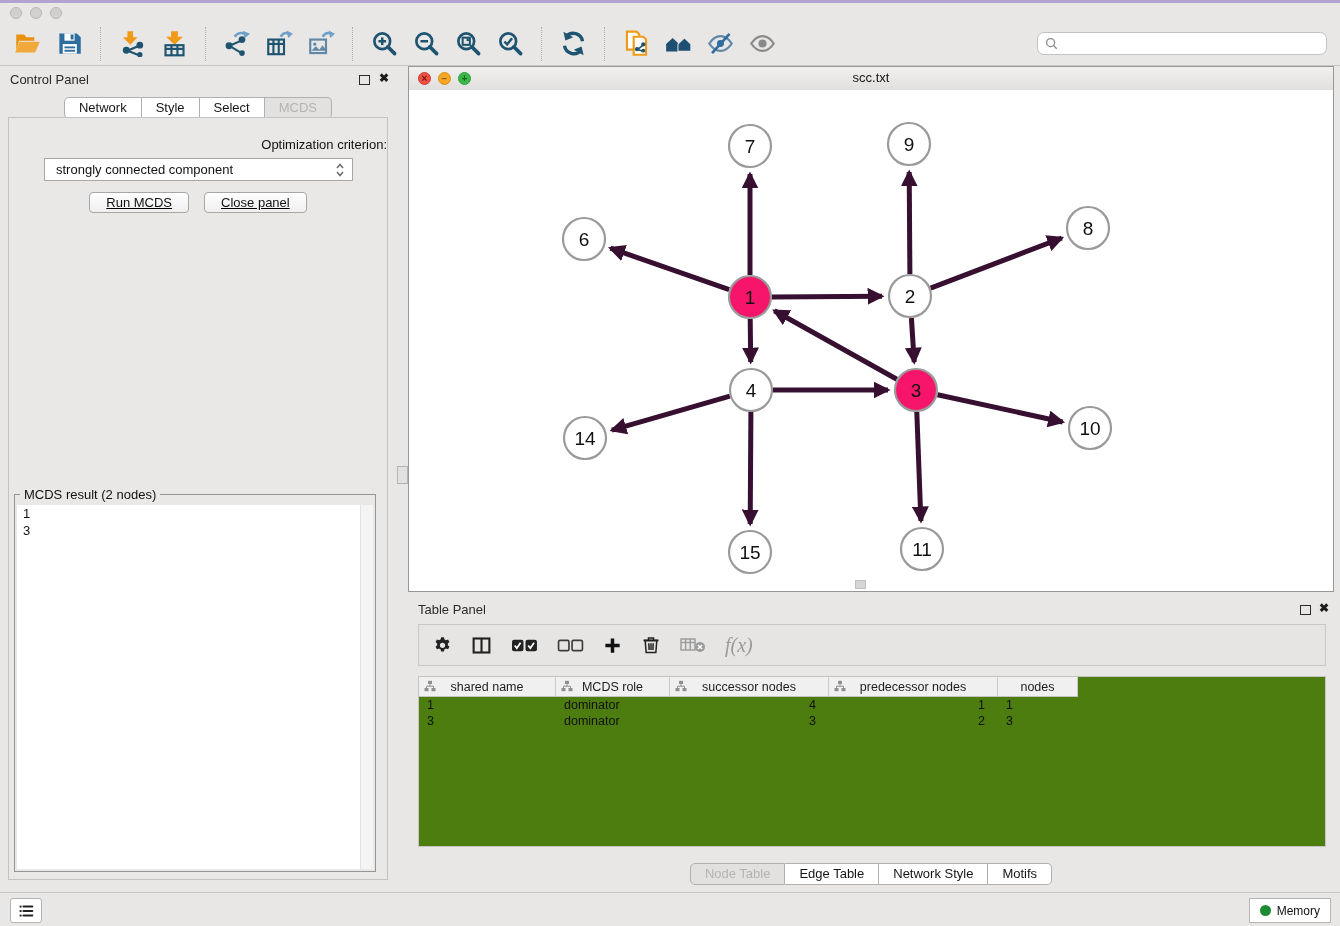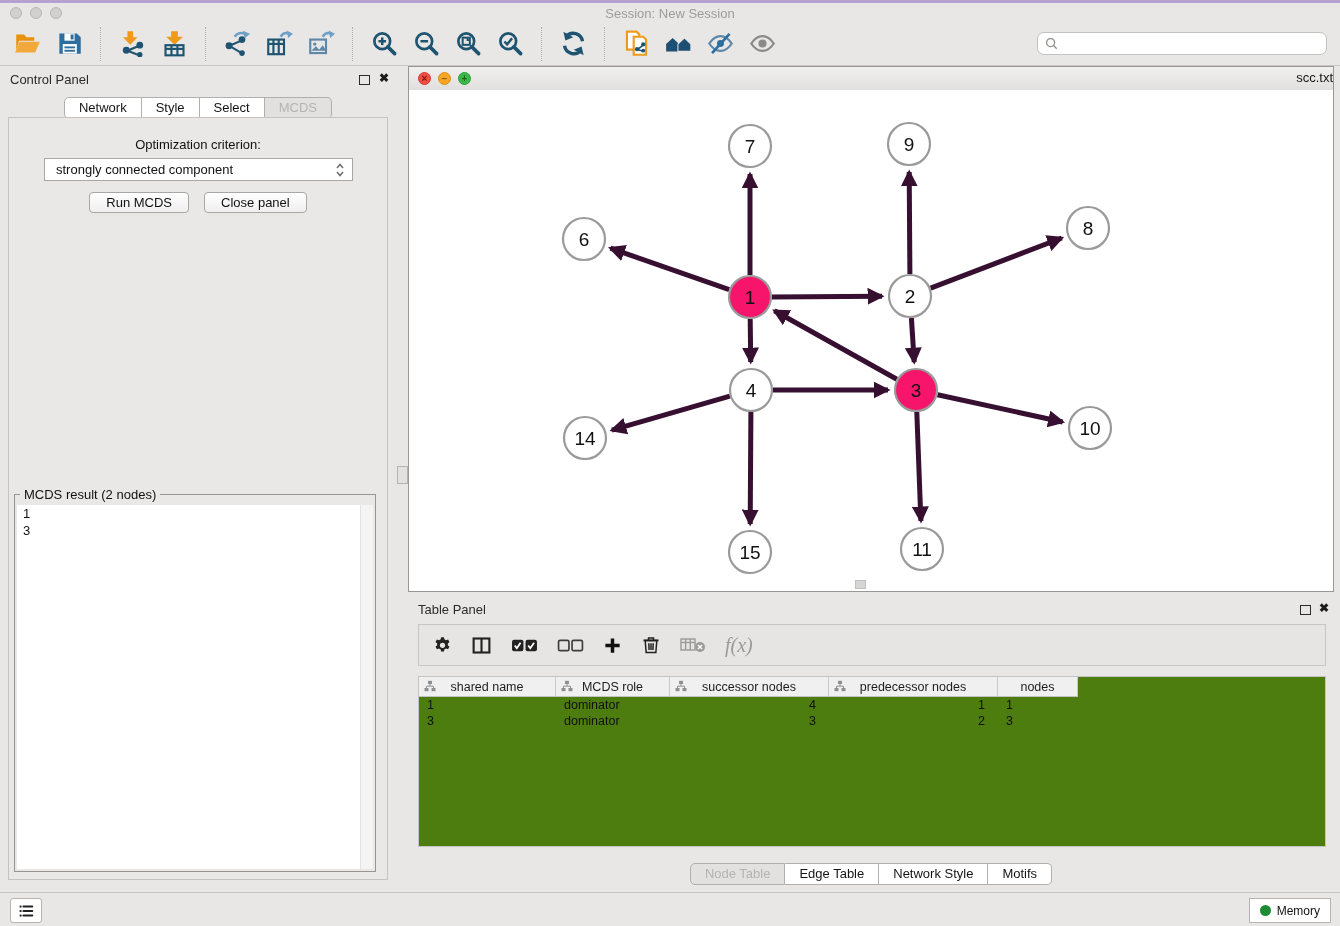--- a/index.html
+++ b/index.html
@@ -24,35 +24,35 @@
   .float-icon{position:absolute;top:9px;width:9px;height:8px;border:1.6px solid #2b2b2b;background:transparent;cursor:pointer;}
   .close-icon{position:absolute;top:5px;font-size:12px;font-weight:bold;color:#1c1c1c;cursor:pointer;}
   
   .control-panel{position:absolute;left:0;top:66px;width:396px;height:827px;}
   .cp-tabs{position:absolute;top:31px;left:0;right:0;display:flex;justify-content:center;}
   .tab{height:20px;line-height:20px;padding:0 14px;background:#fff;border:1px solid #b2b0ae;border-left:none;font-size:13px;color:#151515;cursor:pointer;}
   .tab:first-child{border-left:1px solid #b2b0ae;border-radius:5px 0 0 5px;}
   .tab:last-child{border-radius:0 5px 5px 0;}
   .tab-disabled{background:#e3e1e0;color:#b5b3b1;cursor:default;}
   .cp-inner{position:absolute;left:8px;right:8px;top:51px;bottom:13px;border:1px solid #c5c3c1;background:#eae8e7;}
-  .opt-label{margin-top:19px;text-align:center;font-size:13px;color:#111;}
+  .opt-label{margin-top:19px;text-align:right;font-size:13px;color:#111;}
   .dropdown{position:absolute;left:35px;right:34px;top:40px;height:23px;background:#fff;border:1px solid #a9a7a5;border-radius:0;font-size:13px;color:#111;display:flex;align-items:center;padding:0 11px;box-sizing:border-box;cursor:pointer;}
   .dd-chevrons{position:absolute;right:7px;top:3px;width:10px;height:16px;}
-  .btn-row{position:absolute;top:74px;left:0;right:0;display:flex;justify-content:center;gap:15px;}
+  .btn-row{position:absolute;top:74px;left:0;right:0;display:flex;justify-content:center;gap:15px;text-decoration:underline;}
   .btn{height:21px;line-height:19px;padding:0 16px;background:linear-gradient(#ffffff,#f0eeee);border:1px solid #a9a7a5;border-radius:4px;font-size:13px;color:#111;cursor:pointer;}
   .result-group{position:absolute;left:5px;right:11px;top:376px;bottom:7px;border:1px solid #979593;}
   .result-title{position:absolute;top:-8px;left:5px;background:#eae8e7;padding:0 4px;font-size:13px;color:#111;}
   .result-area{position:absolute;left:2px;right:2px;top:10px;bottom:2px;background:#fff;overflow:hidden;}
   .result-scrollbar{position:absolute;right:0;top:0;bottom:0;width:12px;background:#f4f4f4;border-left:1px solid #e2e2e2;}
   .result-line{font-size:13px;color:#111;padding-left:6px;line-height:17px;}
   .result-line:first-child{padding-top:2px;}
   
   .network-window{position:absolute;left:408px;top:66px;width:926px;height:526px;border:1px solid #999795;box-sizing:border-box;background:#fff;}
   .nw-titlebar{position:relative;height:23px;background:linear-gradient(#f0f0ef,#e1dfde);border-bottom:1px solid #b9b7b5;}
-  .nw-title{text-align:right;font-size:13px;color:#161616;line-height:22px;}
+  .nw-title{text-align:center;font-size:13px;color:#161616;line-height:22px;}
   .nw-lights{position:absolute;left:9px;top:5px;display:flex;gap:7px;}
   .nw-light{width:13px;height:13px;border-radius:50%;font-size:10px;font-weight:bold;line-height:12px;text-align:center;box-sizing:border-box;cursor:pointer;}
   .nw-red{background:#ee4f44;border:1px solid #d23a30;color:#7c150e;}
   .nw-yellow{background:#f6a623;border:1px solid #dd8f17;color:#8a5d10;}
   .nw-green{background:#3cb84a;border:1px solid #2f9e3c;color:#1c641c;}
   .nw-canvas{position:absolute;left:0;top:23px;right:0;bottom:0;background:#fff;}
   .nw-canvas svg{position:absolute;left:0;top:0;}
   .h-thumb{position:absolute;left:446px;bottom:2px;width:9px;height:7px;background:#d8d6d5;border:1px solid #c2c0be;cursor:pointer;}
   .splitter-grip{position:absolute;left:397px;top:466px;width:9px;height:16px;background:#e3e1e0;border:1px solid #b5b3b1;cursor:col-resize;}
   
@@ -81,21 +81,20 @@
 
 <div class="app">
   <div class="top-accent"></div>
 
   <div class="titlebar">
     <div class="traffic">
       <span class="light"></span>
       <span class="light"></span>
       <span class="light"></span>
     </div>
-    <div class="title-text">Session: New Session</div>
   </div>
 
   <div class="toolbar">
     <div class="tb-items">
         <span class="tb-btn">
           <svg viewBox="0 0 24 24">
             <path fill="#E8930F" d="M2 4h7l2 2.5h7v3H4.5L2 18z"></path>
             <path fill="#F2A93B" d="M4.8 10.5H23l-4.2 9.5H1z"></path>
           </svg>
         </span>

